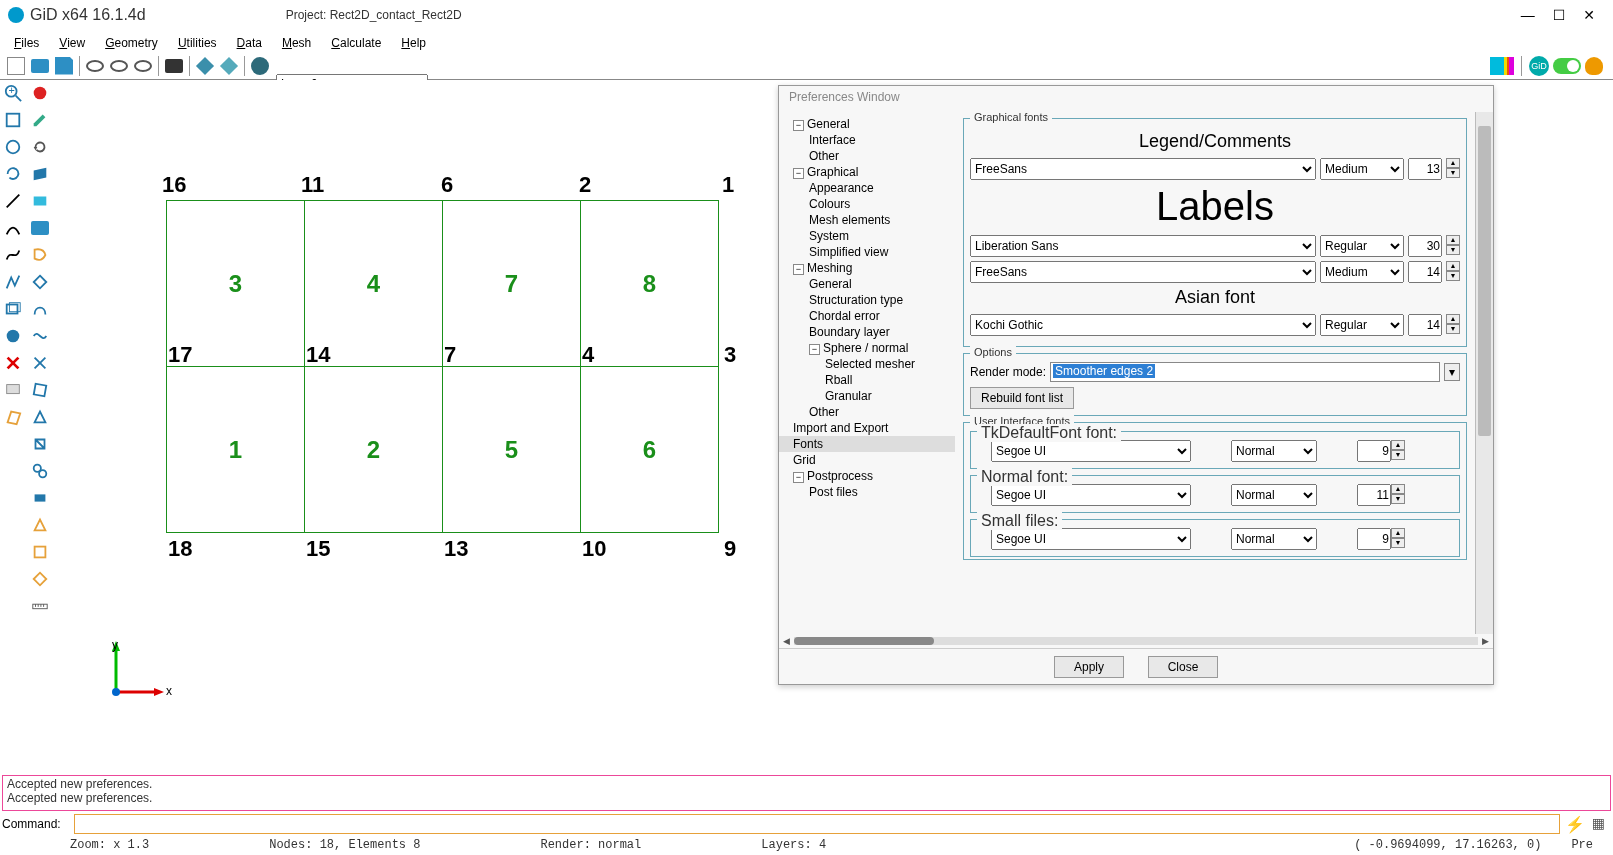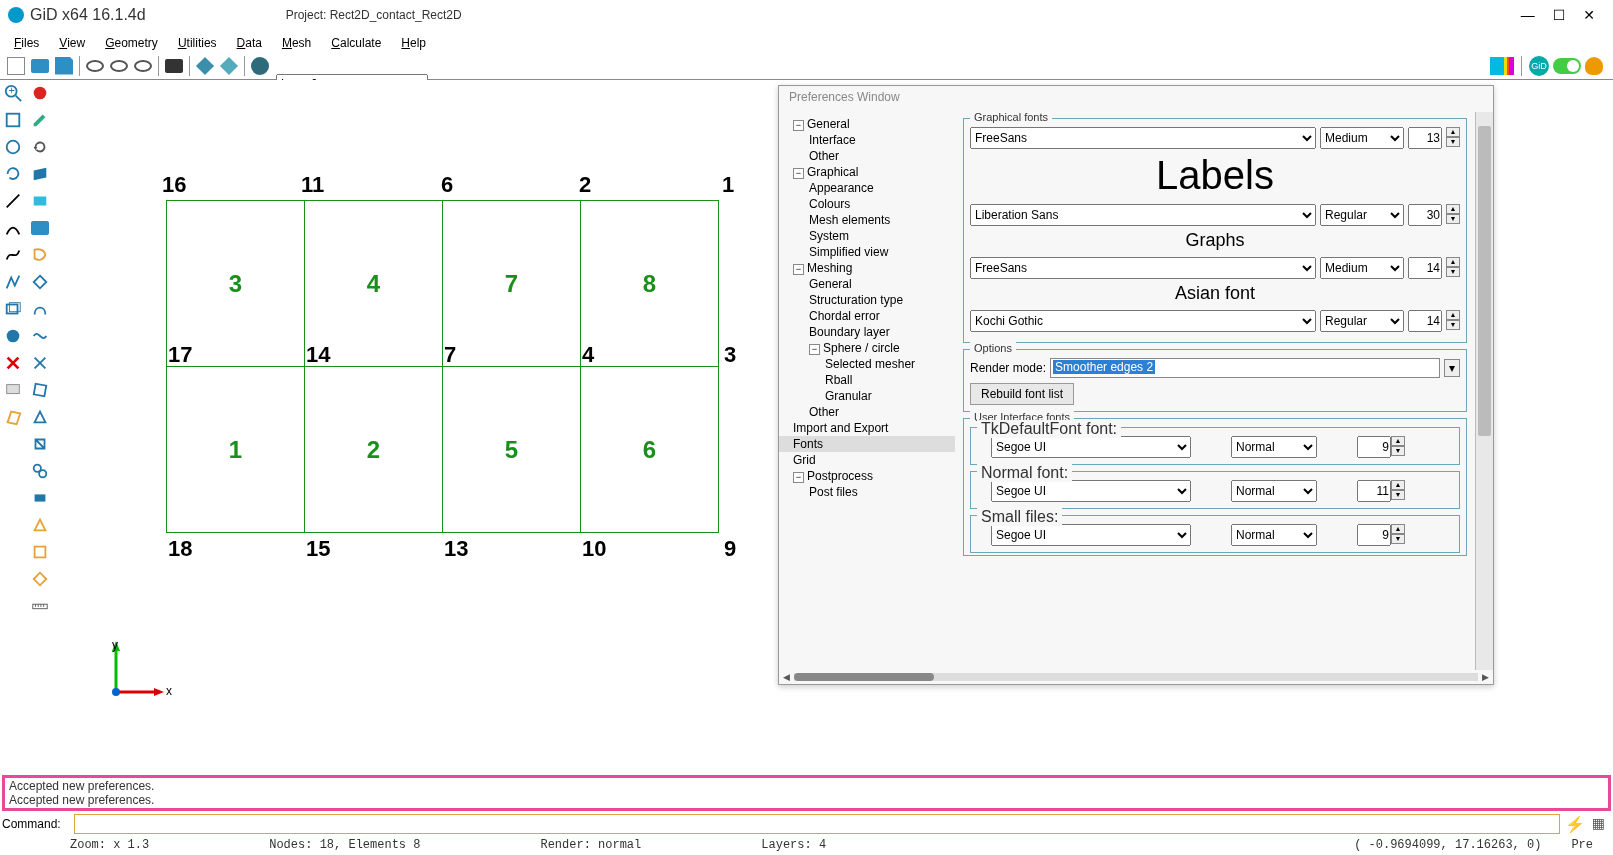--- a/index.html
+++ b/index.html
@@ -90,21 +90,21 @@
 
 .prefs-hscroll { height: 14px; display:flex; align-items:center; padding: 0 4px; }
 .prefs-hscroll .tri { font-size: 9px; color: #555; cursor:pointer;}
 .prefs-hscroll .track { flex:1; height: 8px; background: #ddd; margin: 0 4px; position: relative; }
 .prefs-hscroll .thumb { position:absolute; left:0; width: 140px; height: 8px; background: #888; border-radius: 4px;}
 
 .prefs-footer { height: 36px; display: flex; align-items: center; justify-content: center; gap: 24px; border-top: 1px solid #ccc; }
 
 
 .bottom { position: absolute; left: 2px; right: 2px; bottom: 20px; }
-.log { border: 3px solid #ec4899; background: #fff; height: 36px; padding: 1px 4px; font-size: 12px; color: #333; }
+.log { border: 1px solid #ec4899; background: #fff; height: 36px; padding: 1px 4px; font-size: 12px; color: #333; }
 .cmd-row { display: flex; align-items: center; margin-top: 2px; height: 22px; }
 .cmd-row label { width: 72px; }
 .cmd-row input { flex: 1; height: 20px; border: 1px solid #e6a13a; }
 .cmd-icons { display: flex; gap: 6px; padding: 0 6px; }
 
 
 .statusbar { position: absolute; left: 0; right: 0; bottom: 0; height: 20px; display: flex; align-items: center; padding: 0 10px; font-size: 12px; color: #333; }
 .statusbar .sp { flex: 1; }
 .statusbar > div { padding: 0 60px; font-family: Liberation Mono, monospace; }
 
@@ -424,55 +424,55 @@
       <div class="tree-item l2">Appearance</div>
       <div class="tree-item l2">Colours</div>
       <div class="tree-item l2">Mesh elements</div>
       <div class="tree-item l2">System</div>
       <div class="tree-item l2">Simplified view</div>
       <div class="tree-item l1"><span class="tree-exp">−</span><span>Meshing</span></div>
       <div class="tree-item l2">General</div>
       <div class="tree-item l2">Structuration type</div>
       <div class="tree-item l2">Chordal error</div>
       <div class="tree-item l2">Boundary layer</div>
-      <div class="tree-item l2"><span class="tree-exp">−</span><span>Sphere / circle</span></div>
+      <div class="tree-item l2"><span class="tree-exp">−</span><span>Sphere / normal</span></div>
       <div class="tree-item l3">Selected mesher</div>
       <div class="tree-item l3">Rball</div>
       <div class="tree-item l3">Granular</div>
       <div class="tree-item l2">Other</div>
       <div class="tree-item l1">Import and Export</div>
       <div class="tree-item l1 sel">Fonts</div>
       <div class="tree-item l1">Grid</div>
       <div class="tree-item l1"><span class="tree-exp">−</span><span>Postprocess</span></div>
       <div class="tree-item l2">Post files</div>
     </div>
     <div class="prefs-right">
     <div class="prefs-content">
       <div class="fieldset">
         <div class="legend">Graphical fonts</div>
+        <div class="font-heading">Legend/Comments</div>
         <div class="font-row">
           <select class="fname"><option>FreeSans</option></select>
           <select class="fweight"><option>Medium</option></select>
           <input class="fsize" value="13" style="">
           <div class="spin">
                 <div>▲</div>
                 <div>▼</div>
               </div>
         </div>
         <div class="font-heading big">Labels</div>
         <div class="font-row">
           <select class="fname"><option>Liberation Sans</option></select>
           <select class="fweight"><option>Regular</option></select>
           <input class="fsize" value="30" style="">
           <div class="spin">
                 <div>▲</div>
                 <div>▼</div>
               </div>
         </div>
-        <div class="font-heading">Graphs</div>
         <div class="font-row">
           <select class="fname"><option>FreeSans</option></select>
           <select class="fweight"><option>Medium</option></select>
           <input class="fsize" value="14" style="">
           <div class="spin">
                 <div>▲</div>
                 <div>▼</div>
               </div>
         </div>
         <div class="font-heading">Asian font</div>
@@ -551,20 +551,24 @@
         </div>
     </div>
   </div>
   <div class="prefs-hscroll">
     <span class="tri">◀</span>
     <div class="track">
         <div class="thumb"></div>
       </div>
     <span class="tri">▶</span>
   </div>
+  <div class="prefs-footer">
+    <button class="btn" style="width:70px;">Apply</button>
+    <button class="btn" style="width:70px;">Close</button>
+  </div>
 </div>
 
 <div class="bottom">
   <div class="log">
     <div>Accepted new preferences.</div>
     <div>Accepted new preferences.</div>
   </div>
   <div class="cmd-row">
     <label>Command:</label>
     <input type="text" style="">

